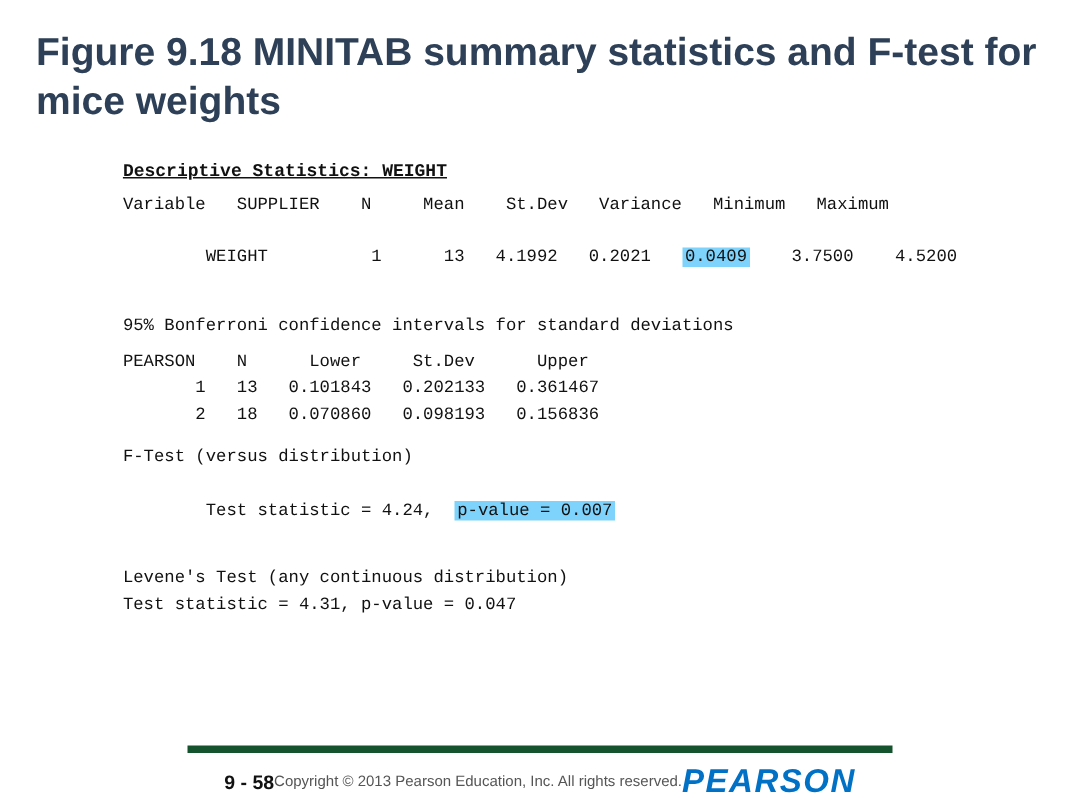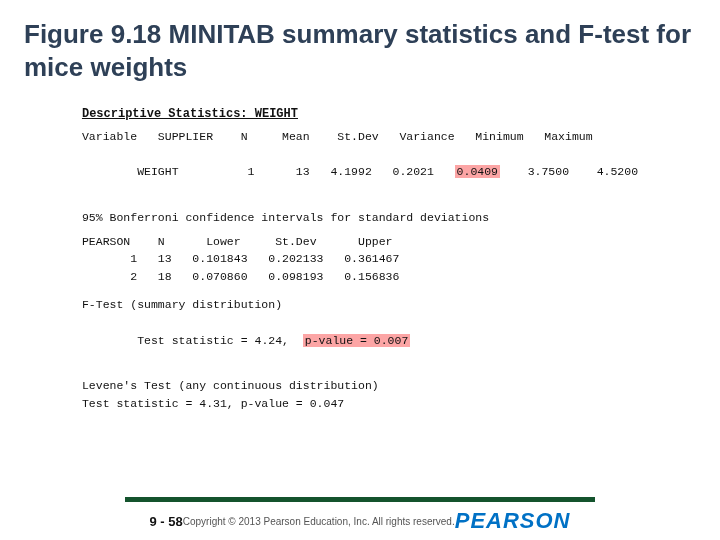--- a/index.html
+++ b/index.html
@@ -57,21 +57,21 @@
     .table-block {
       margin-bottom: 10px;
     }
 
     .mono-line {
       white-space: pre;
       line-height: 1.55;
     }
 
     .highlight-yellow {
-      background-color: #fca5a5;
+      background-color: #7dd3fc;
       padding: 0 2px;
     }
 
     .section-gap {
       margin-top: 8px;
     }
 
     .footer {
       display: flex;
       align-items: center;
@@ -125,21 +125,21 @@
 
     <div class="table-block section-gap">
       <div class="mono-line">95% Bonferroni confidence intervals for standard deviations</div>
       <div style="height:6px;"></div>
       <div class="mono-line">PEARSON    N      Lower     St.Dev      Upper</div>
       <div class="mono-line">       1   13   0.101843   0.202133   0.361467</div>
       <div class="mono-line">       2   18   0.070860   0.098193   0.156836</div>
     </div>
 
     <div class="table-block section-gap">
-      <div class="mono-line">F-Test (summary distribution)</div>
+      <div class="mono-line">F-Test (versus distribution)</div>
       <div class="mono-line">
         <span>Test statistic = 4.24,  </span><span class="highlight-yellow">p-value = 0.007</span>
       </div>
     </div>
 
     <div class="table-block section-gap">
       <div class="mono-line">Levene's Test (any continuous distribution)</div>
       <div class="mono-line">Test statistic = 4.31, p-value = 0.047</div>
     </div>
 

